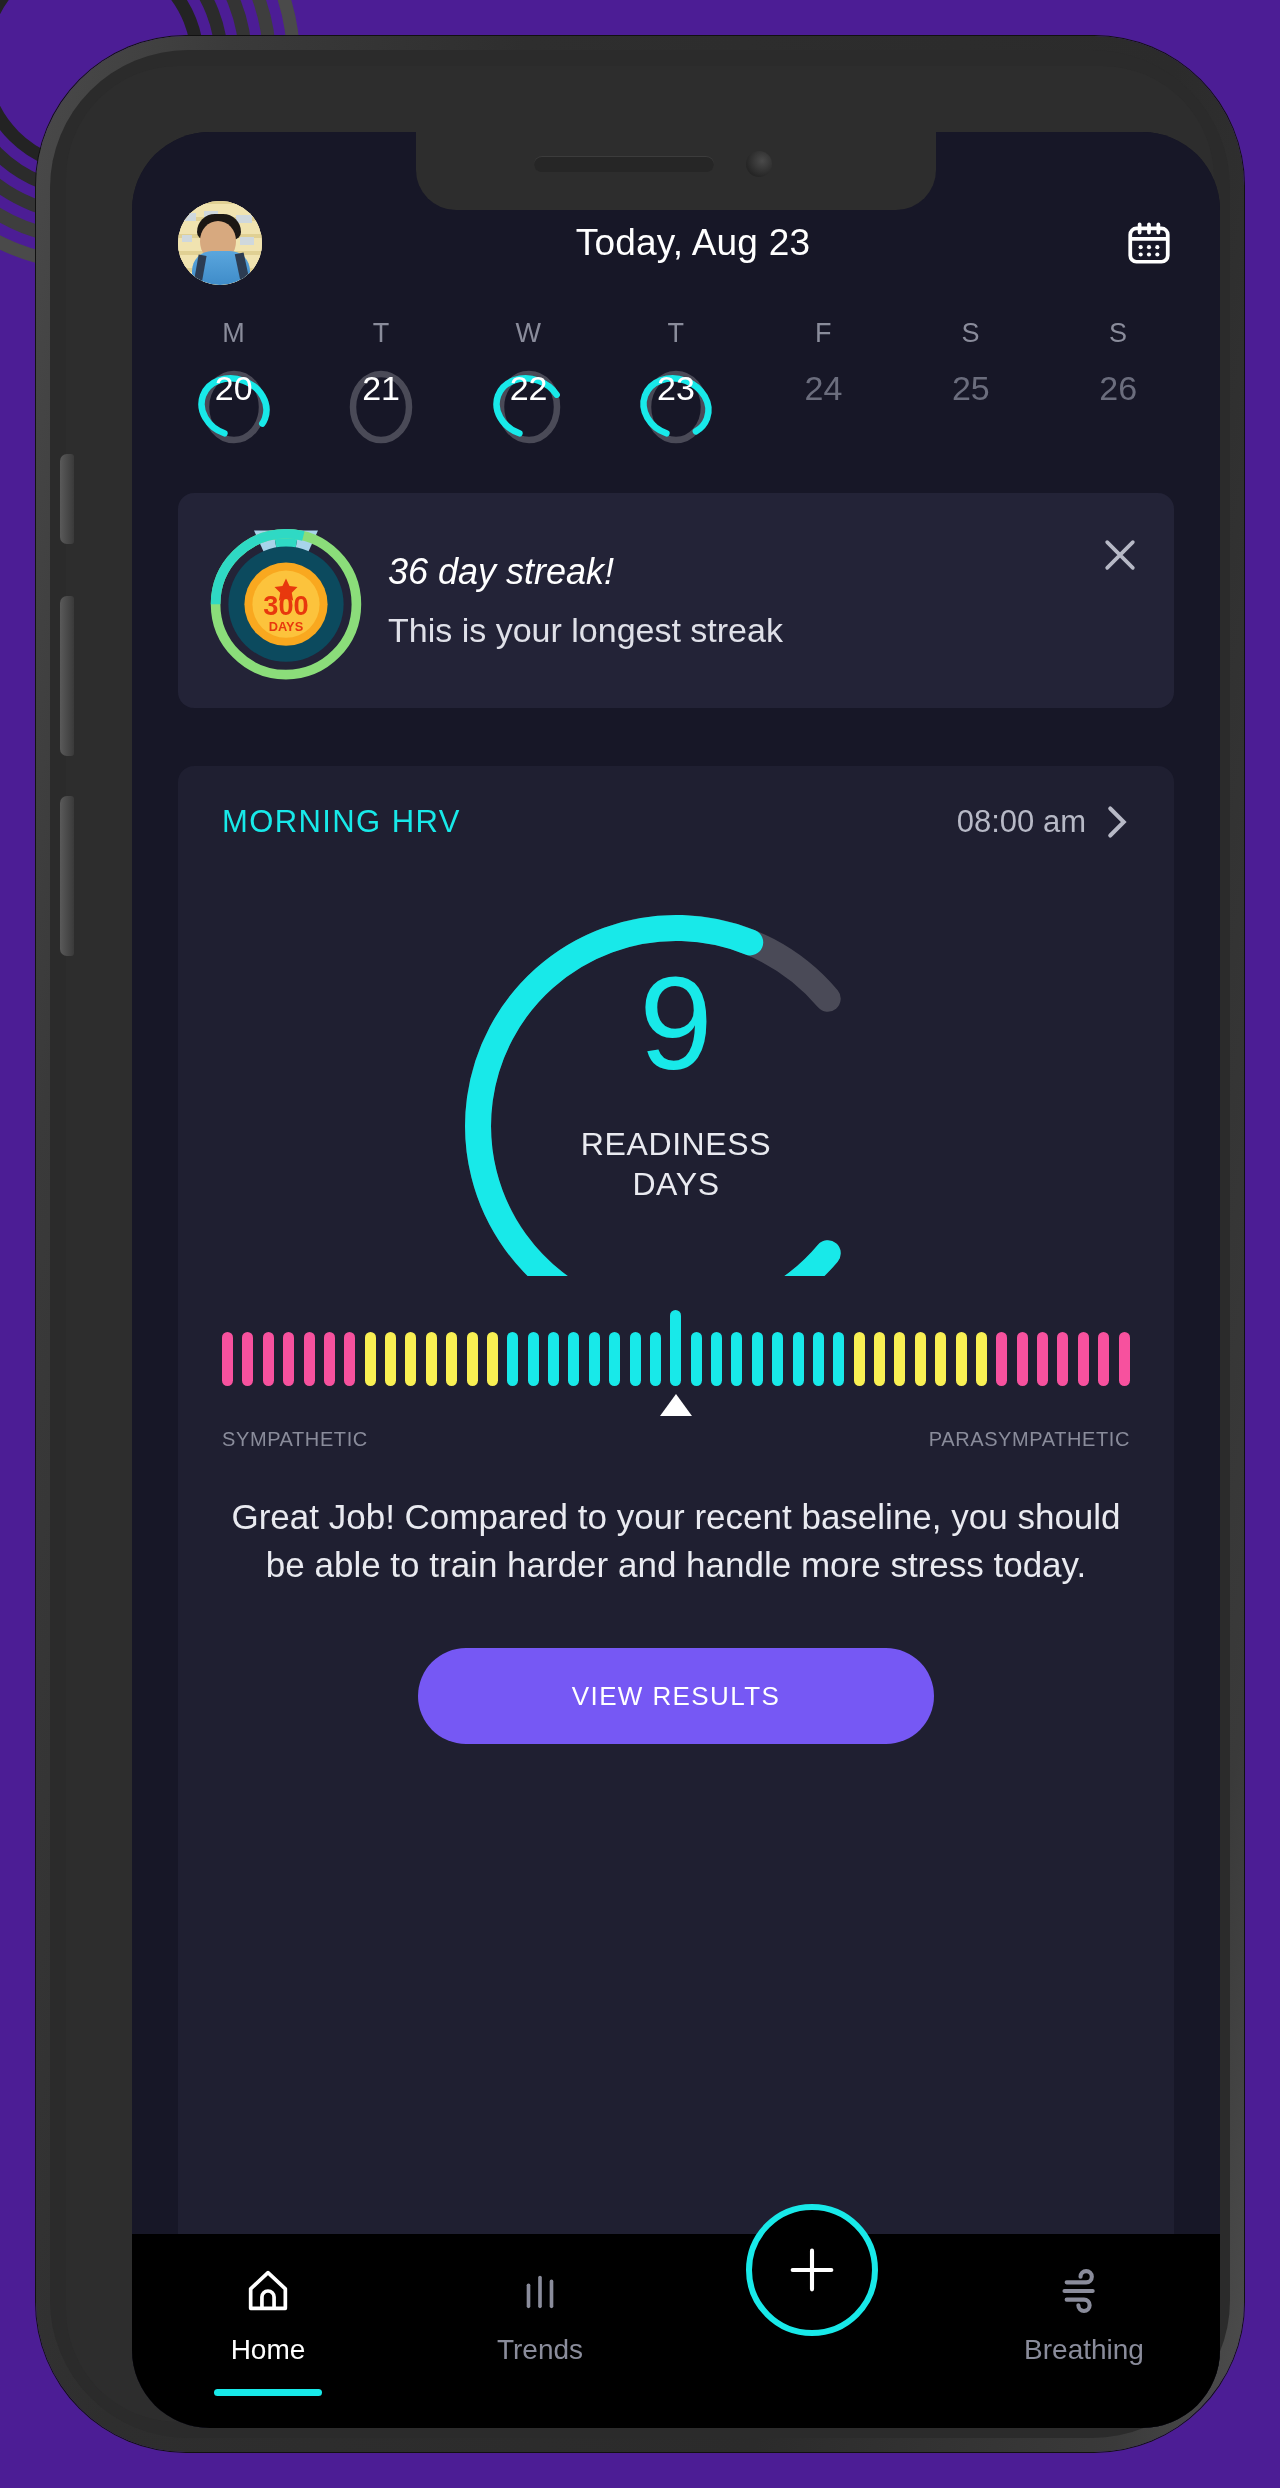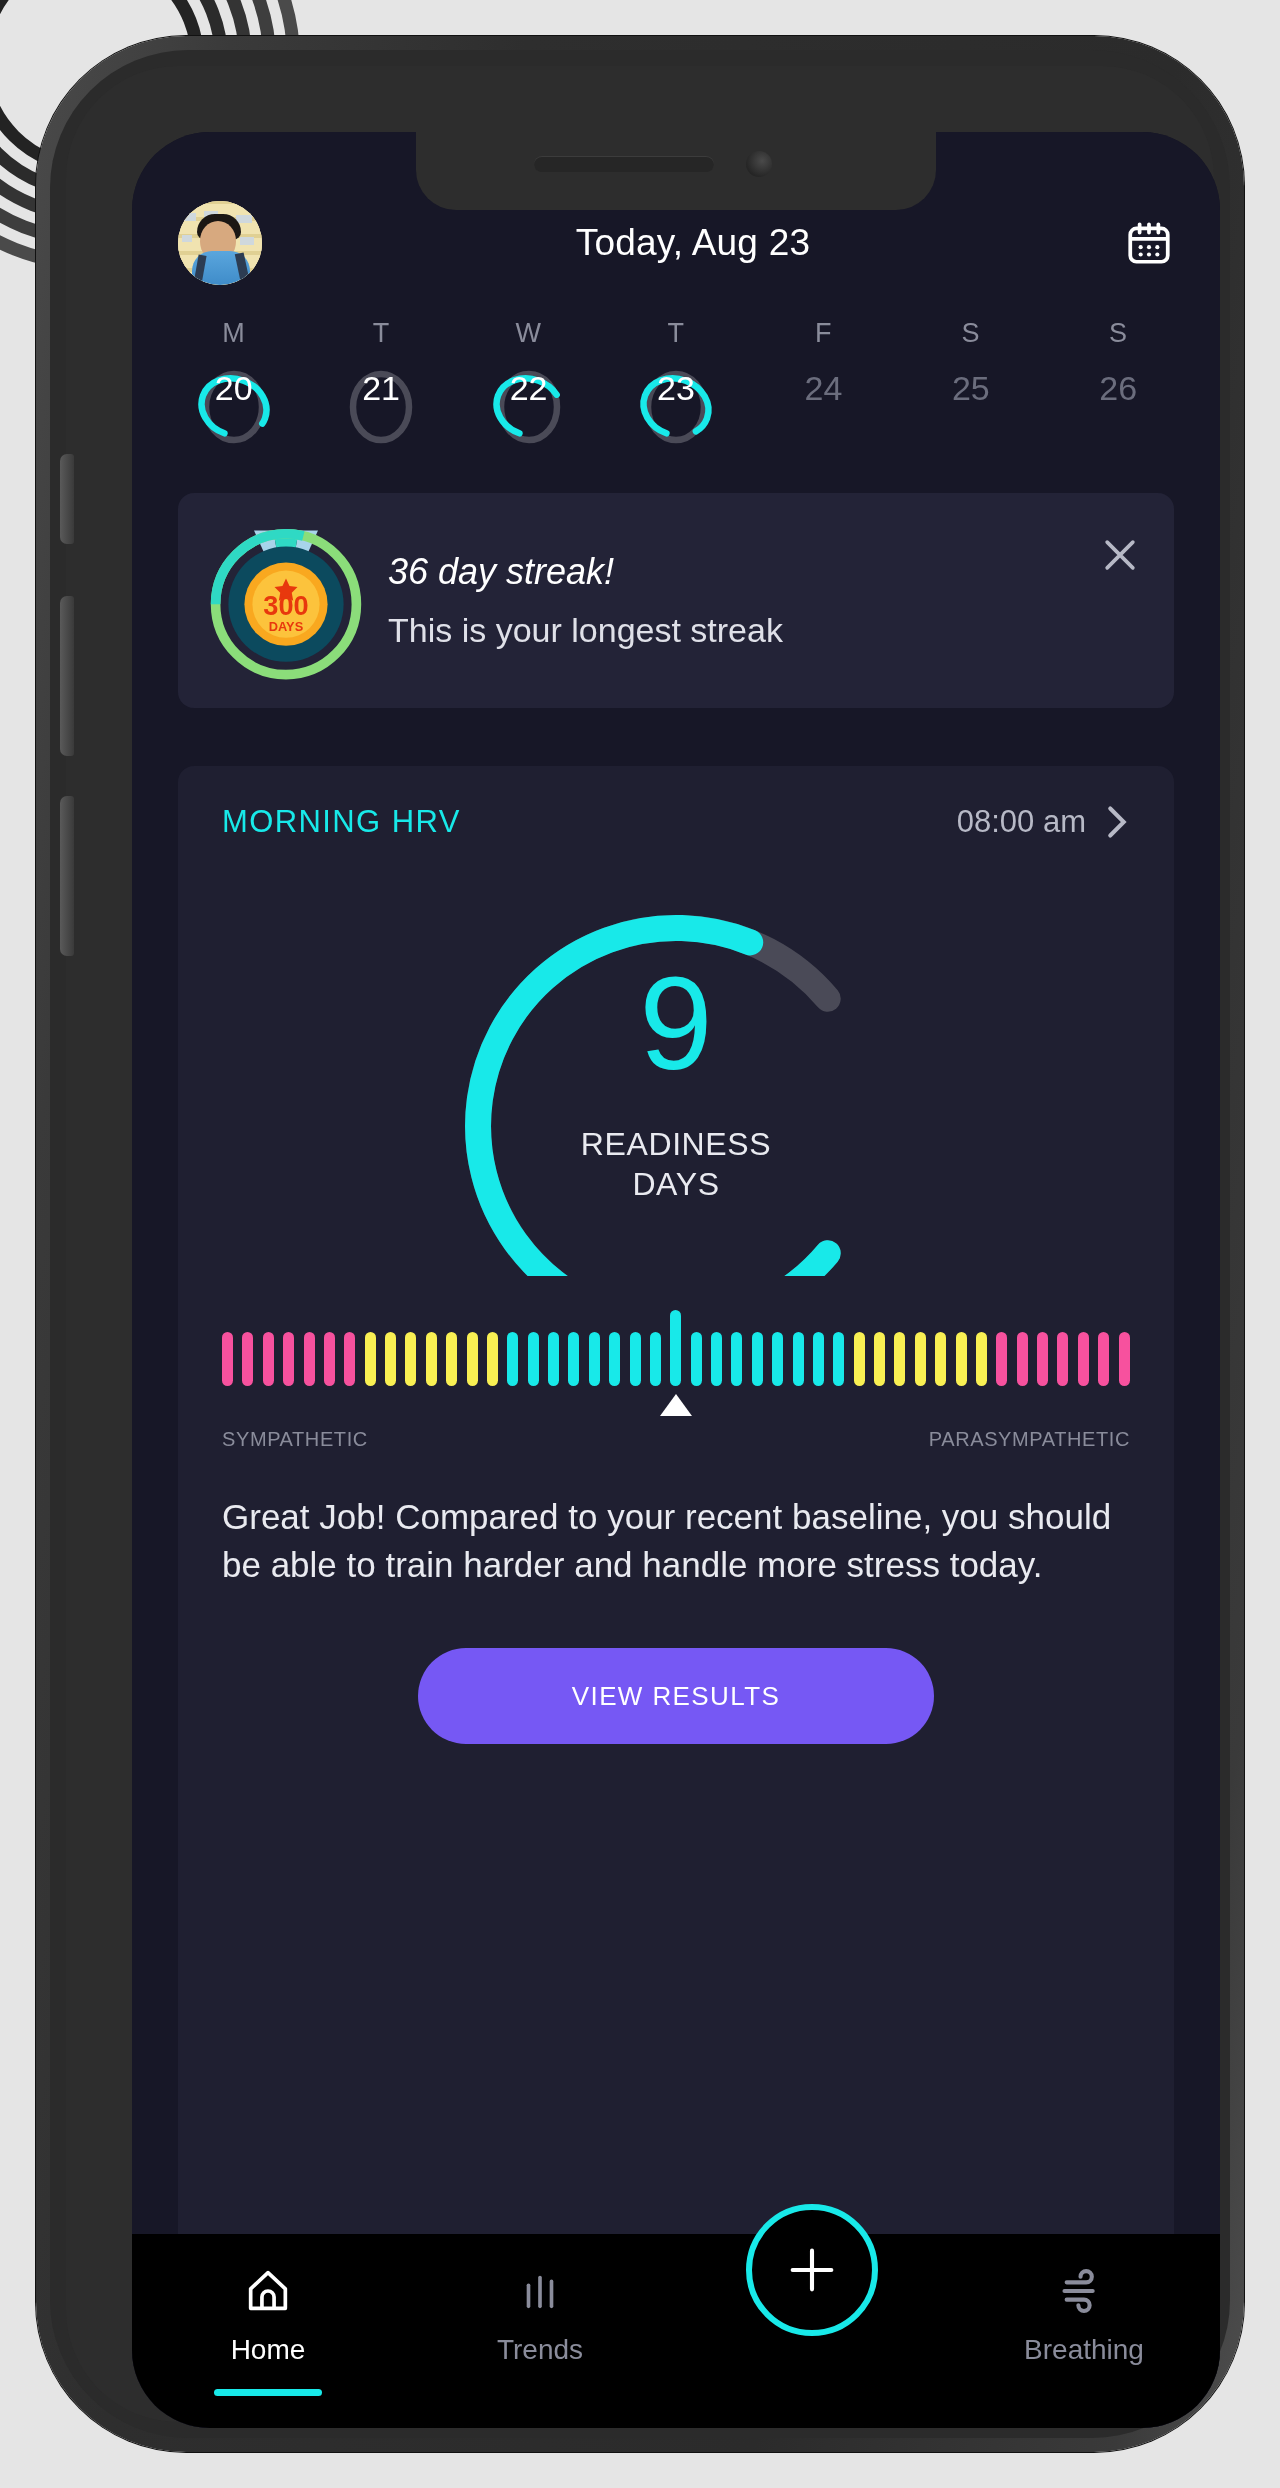--- a/index.html
+++ b/index.html
@@ -1,19 +1,19 @@
 <!DOCTYPE html>
 <html><head>
 <meta charset="utf-8">
 <style>
   * { margin:0; padding:0; box-sizing:border-box; }
   html,body { width:1280px; height:2488px; background:#000; overflow:hidden;
               font-family:"Liberation Sans", sans-serif; }
 
-  #stage { position:relative; width:1280px; height:2488px; background:#e5e5e5; }
+  #stage { position:relative; width:1280px; height:2488px; background:#4c1d95; }
 
   
   .ripple { position:absolute; border-radius:50%; border-style:solid; }
   .r1 { left:-120px; top:-150px; width:420px; height:420px; border-width:13px; border-color:#4a4a4a; }
   .r2 { left:-96px; top:-126px; width:372px; height:372px; border-width:13px; border-color:#3e3e3e; }
   .r3 { left:-72px; top:-102px; width:324px; height:324px; border-width:13px; border-color:#343434; }
   .r4 { left:-48px; top:-78px;  width:276px; height:276px; border-width:13px; border-color:#2b2b2b; }
   .r5 { left:-24px; top:-54px;  width:228px; height:228px; border-width:13px; border-color:#232323; }
 
   
@@ -102,21 +102,21 @@
   
   #balance { margin-top:34px; position:relative; }
   #bars { display:flex; align-items:flex-end; justify-content:space-between; height:76px; }
   .bar { width:11px; border-radius:6px; }
   #pointer { position:absolute; left:50%; transform:translateX(-50%); bottom:-30px;
              width:0; height:0; border-left:16px solid transparent; border-right:16px solid transparent;
              border-bottom:22px solid #fff; }
   #balance-labels { display:flex; justify-content:space-between; margin-top:42px; }
   .bal-label { color:#8a8c9b; font-size:20px; letter-spacing:.6px; }
 
-  #hrv-desc { color:#e9eaf0; font-size:35px; line-height:1.36; text-align:left; margin-top:42px; }
+  #hrv-desc { color:#e9eaf0; font-size:35px; line-height:1.36; text-align:center; margin-top:42px; }
 
   #view-results { display:block; margin:60px auto 0; width:516px; height:96px; border:none;
                   border-radius:48px; background:#7658f4; color:#fff; font-size:26px; letter-spacing:1.4px;
                   font-family:"Liberation Sans", sans-serif; cursor:pointer; }
 
   
   #nav { position:absolute; left:0; right:0; bottom:0; height:194px; background:#000;
          display:flex; align-items:flex-start; padding-top:26px; z-index:20; }
   .nav-item { flex:1; display:flex; flex-direction:column; align-items:center; position:relative; cursor:pointer; }
   .nav-icon { height:62px; display:flex; align-items:center; justify-content:center; }

